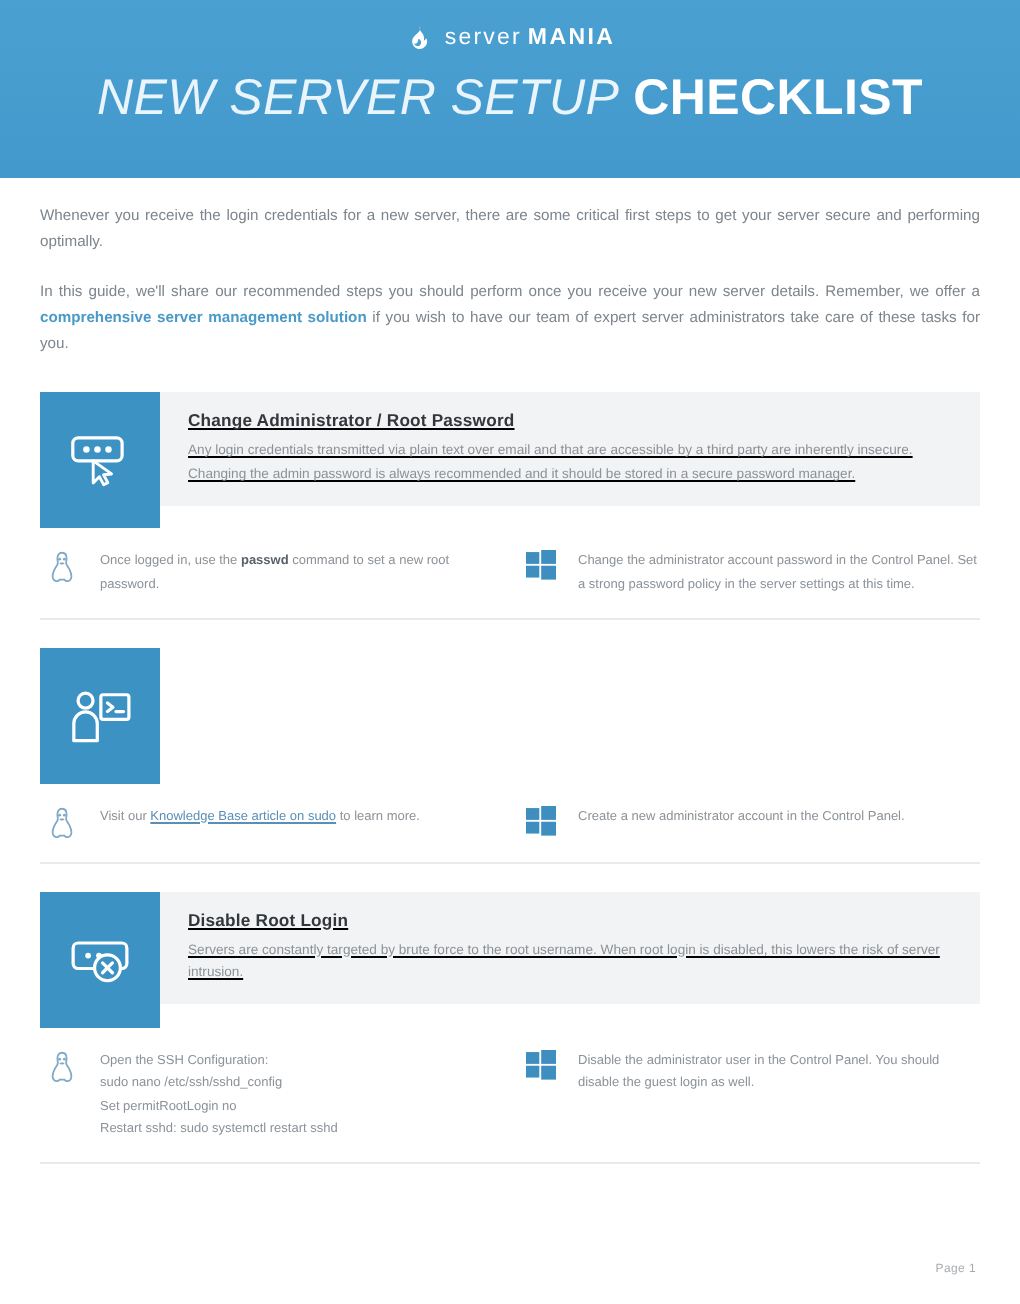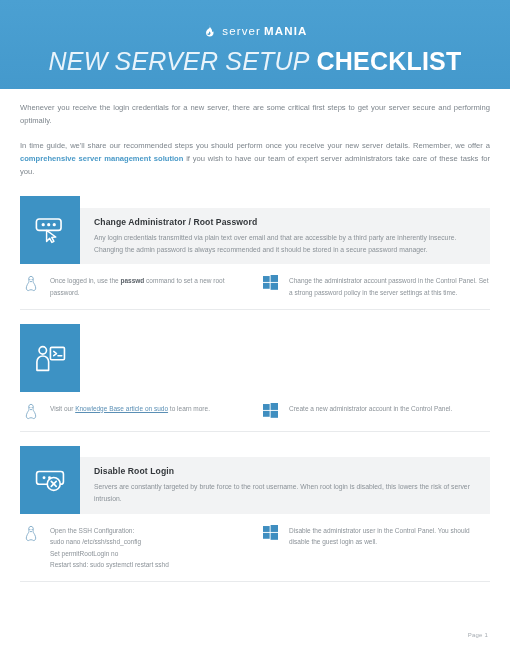--- a/index.html
+++ b/index.html
@@ -15,21 +15,21 @@
   
   .header{
     height:89px;width:510px;
     background:#4a9fd1;
     background:linear-gradient(180deg,#4ba0d2 0%,#4499cc 100%);
     position:relative;
     box-sizing:border-box;
   }
   .logo-row{
     display:flex;align-items:center;justify-content:center;
-    gap:5px;padding-top:24px;
+    gap:5px;padding-top:12px;
   }
   .logo-mark{width:15px;height:15px;display:block;}
   .logo-text{
     font-size:11.5px;letter-spacing:1.1px;color:#ffffff;
     font-weight:400;line-height:1;
     display:flex;gap:3px;align-items:baseline;
   }
   .logo-text .b{font-weight:700;letter-spacing:1.2px;}
   .header-title{
     text-align:center;
@@ -53,21 +53,21 @@
     color:#7d858c;
     text-align:justify;
   }
   .intro p:last-child{margin-bottom:0;}
   .intro .link{color:#4a9ac8;font-weight:700;}
 
   
   .sections{margin-top:18px;}
   .section{margin-bottom:14px;}
 
-  .sec-main{display:flex;align-items:flex-end;margin:0 20px;}
+  .sec-main{display:flex;align-items:flex-start;margin:0 20px;text-decoration:underline;}
   .sec-icon{
     width:60px;min-width:60px;height:68px;
     background:#3d92c4;
     display:flex;align-items:center;justify-content:center;
   }
   .sec-icon svg{display:block;}
   .sec-body{
     flex:1;background:#f2f3f4;
     padding:9px 12px 9px 14px;
     box-sizing:border-box;
@@ -123,21 +123,21 @@
       </span>
     </div>
     <div class="header-title">
       <span class="light">NEW SERVER SETUP</span>
       <span class="bold">CHECKLIST</span>
     </div>
   </div>
 
   <div class="intro">
     <p>Whenever you receive the login credentials for a new server, there are some critical first steps to get your server secure and performing optimally.</p>
-    <p><span>In time guide, we'll share our recommended steps you should perform once you receive your new server details. Remember, we offer a </span><span class="link">comprehensive server management solution</span><span> if you wish to have our team of expert server administrators take care of these tasks for you.</span></p>
+    <p><span>In this guide, we'll share our recommended steps you should perform once you receive your new server details. Remember, we offer a </span><span class="link">comprehensive server management solution</span><span> if you wish to have our team of expert server administrators take care of these tasks for you.</span></p>
   </div>
 
   <div class="sections">
 
     <div class="section">
       <div class="sec-main">
         <div class="sec-icon">
           <svg width="34" height="30" viewBox="0 0 40 34" fill="none" stroke="#ffffff" stroke-width="1.9">
             <rect x="4" y="4" width="29" height="13.5" rx="3.2"></rect>
             <circle cx="12" cy="10.8" r="1.9" fill="#ffffff" stroke="none"></circle>

